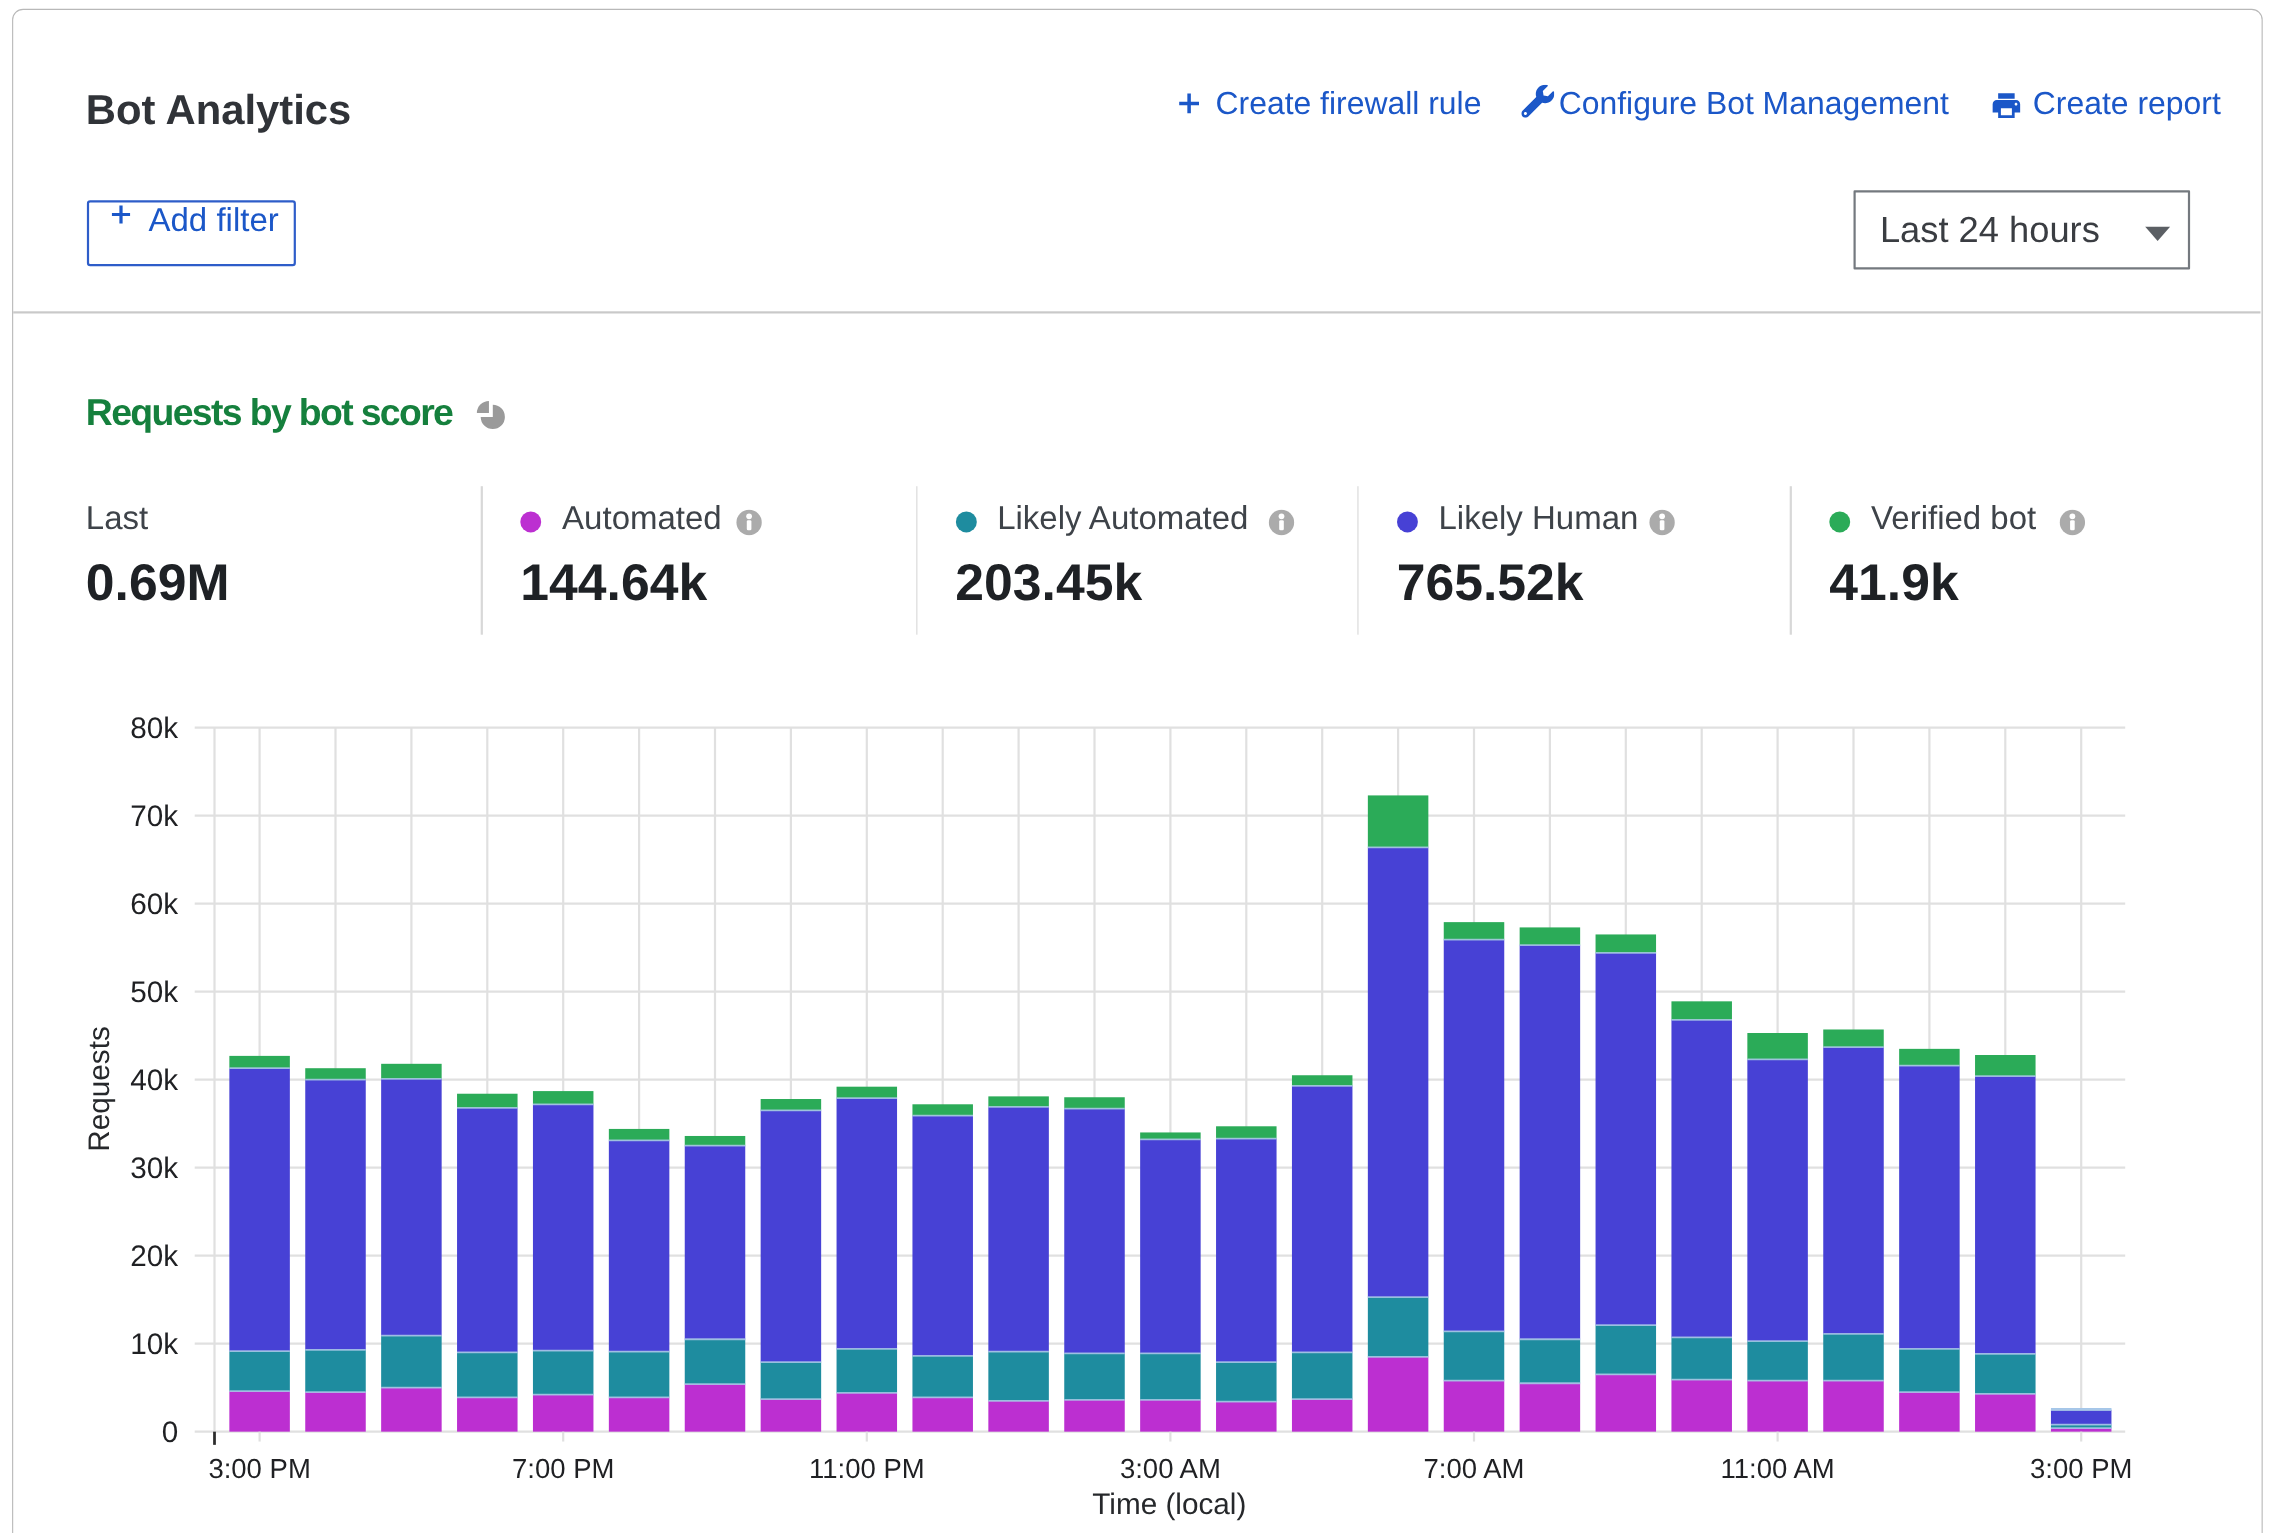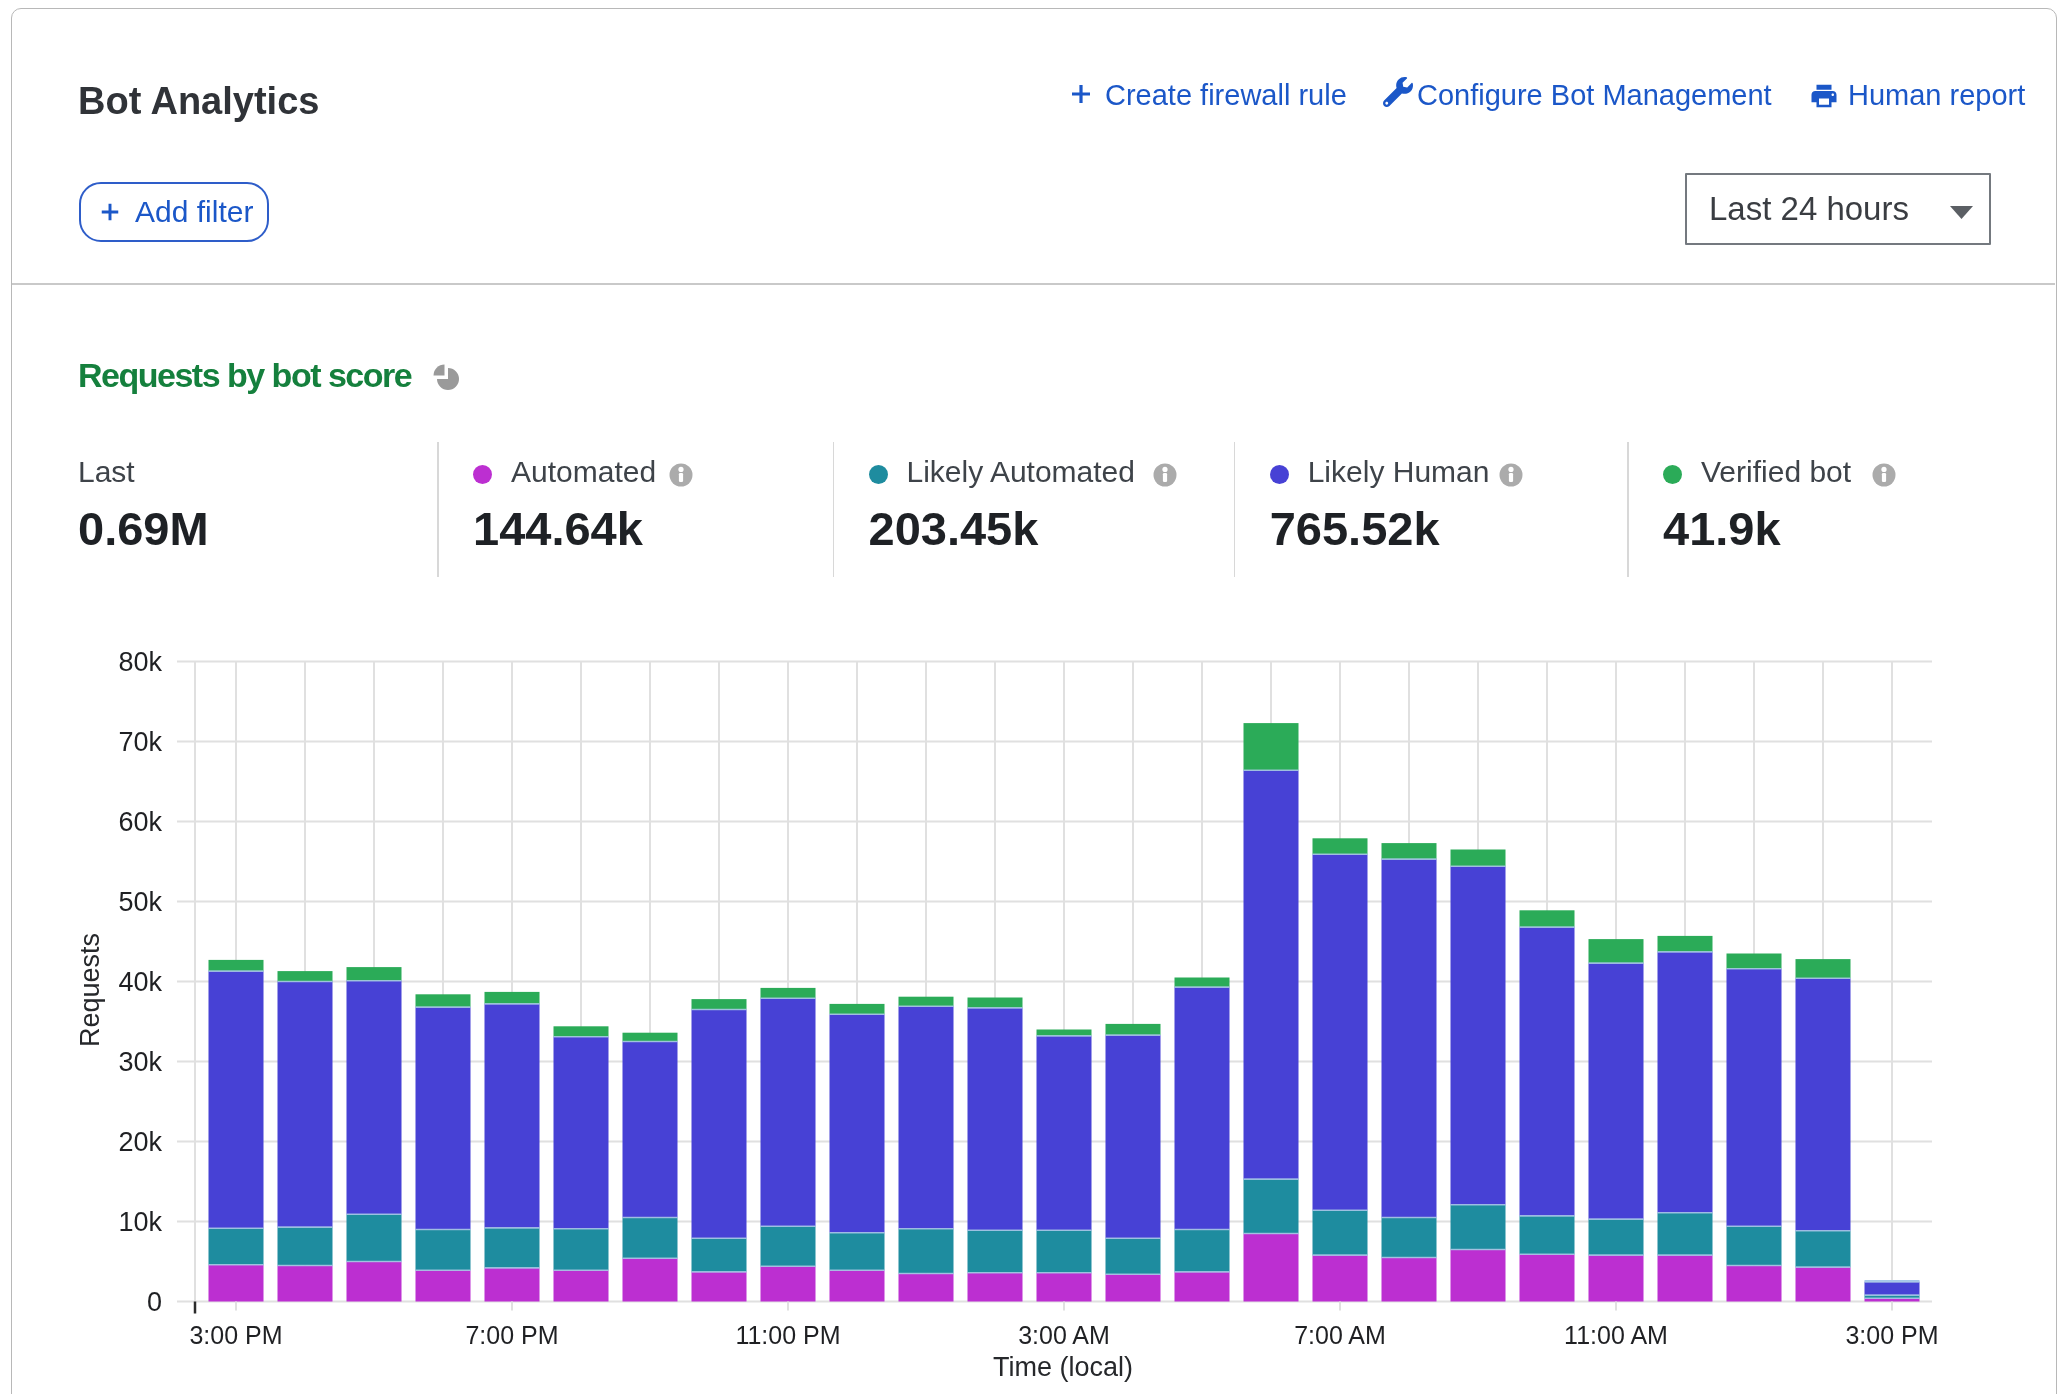--- a/index.html
+++ b/index.html
@@ -19,23 +19,23 @@
     <path d="M10.4 3h3.2v7.4H21v3.2h-7.4V21h-3.2v-7.4H3v-3.2h7.4z" fill="#1b57c8"></path>
   </svg>
   <div class="abs" style="left:1105px;top:78px;font-size:29px;color:#1b57c8;line-height:34px">Create firewall rule</div>
   <svg style="position:absolute;left:1383px;top:77px" width="30" height="30" viewBox="0 0 512 512">
     <path d="M507.73 109.1c-2.24-9.03-13.54-12.09-20.12-5.51l-74.36 74.36-67.88-11.31-11.31-67.88 74.36-74.36c6.62-6.62 3.43-17.9-5.66-20.16-47.38-11.74-99.55.91-136.58 37.93-39.64 39.64-50.55 97.1-34.05 147.2L18.74 402.76c-24.99 24.99-24.99 65.51 0 90.5 24.99 24.99 65.51 24.99 90.5 0l213.21-213.21c50.12 16.71 107.47 5.68 147.37-34.22 37.07-37.07 49.7-89.32 37.91-136.73zM64 472c-13.25 0-24-10.75-24-24 0-13.26 10.75-24 24-24s24 10.74 24 24c0 13.25-10.75 24-24 24z" fill="#1b57c8"></path>
   </svg>
   <div class="abs" style="left:1417px;top:78px;font-size:29px;color:#1b57c8;line-height:34px">Configure Bot Management</div>
   <svg style="position:absolute;left:1809px;top:81px" width="30" height="30" viewBox="0 0 24 24">
     <path d="M19 8H5c-1.66 0-3 1.34-3 3v6h4v4h12v-4h4v-6c0-1.66-1.34-3-3-3zm-3 11H8v-5h8v5zm3-7c-.55 0-1-.45-1-1s.45-1 1-1 1 .45 1 1-.45 1-1 1zm-1-9H6v4h12V3z" fill="#1b57c8"></path>
   </svg>
-  <div class="abs" style="left:1848px;top:78px;font-size:29px;color:#1b57c8;line-height:34px">Human report</div>
-
-  <div class="abs" style="left:79px;top:182px;width:168px;height:56px;border:2px solid #2e5dc9;border-radius:22px;display:flex;align-items:center;padding-left:18px">
+  <div class="abs" style="left:1848px;top:78px;font-size:29px;color:#1b57c8;line-height:34px">Create report</div>
+
+  <div class="abs" style="left:79px;top:182px;width:168px;height:56px;border:2px solid #2e5dc9;border-radius:3px;display:flex;padding-left:18px">
     <svg width="22" height="22" viewBox="0 0 24 24">
       <path d="M10.4 3h3.2v7.4H21v3.2h-7.4V21h-3.2v-7.4H3v-3.2h7.4z" fill="#1b57c8"></path>
     </svg>
     <span style="margin-left:14px;font-size:30px;color:#1b57c8">Add filter</span>
   </div>
 
   <div class="abs" style="left:1685px;top:173px;width:280px;height:68px;border:2px solid #74797f;border-radius:1px;display:flex;align-items:center;padding-left:22px">
     <span style="font-size:33px;color:#3a3d42">Last 24 hours</span>
   </div>
   <svg class="abs" style="left:1950px;top:206px" width="23" height="13" viewBox="0 0 23 13">

